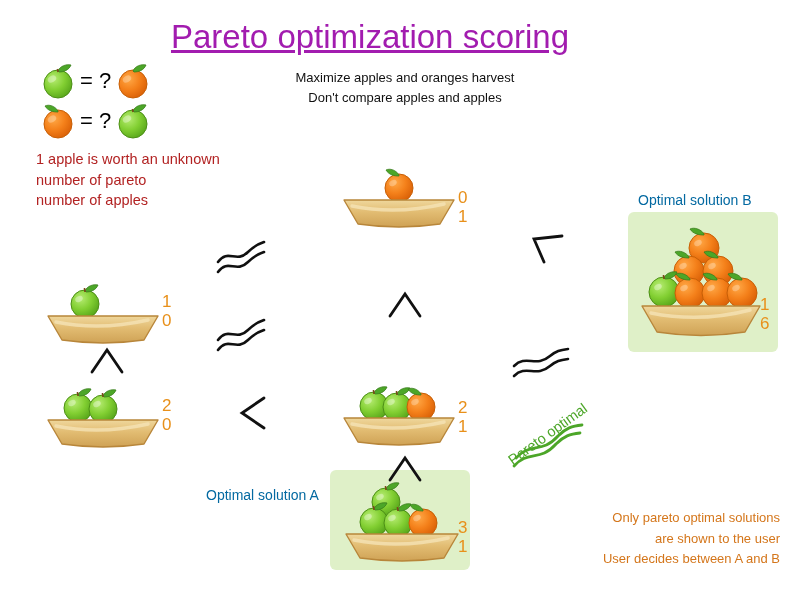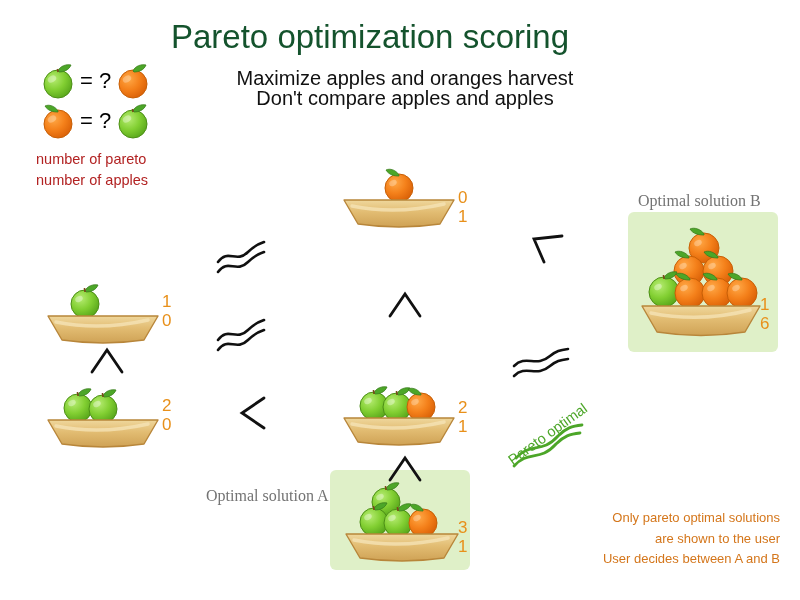--- a/index.html
+++ b/index.html
@@ -8,45 +8,45 @@
     background:#ffffff;
     font-family:"Liberation Sans", sans-serif;
     position:relative;
     overflow:hidden;
   }
   .abs{position:absolute;}
 
   
   #page-title{
     left:0;top:18px;width:740px;text-align:center;
-    font-size:33px;color:#14532d;letter-spacing:0px;
+    font-size:33px;color:#a21caf;letter-spacing:0px;text-decoration:underline;
   }
   #subtitle{
     left:230px;top:68px;width:350px;text-align:center;
-    font-size:20px;color:#111111;line-height:20px;
+    font-size:13px;color:#111111;line-height:20px;
   }
 
   
   #unknown-note{
     left:36px;top:149px;width:260px;
     font-size:14.5px;color:#b22222;line-height:20.5px;
   }
 
   
   #user-note{
     left:490px;top:508px;width:290px;text-align:right;
     font-size:13px;color:#d4761b;line-height:20.5px;
   }
 
   
   .solution-box{
     background:#dff0c8;border-radius:6px;
   }
   .solution-label{
-    font-size:16px;color:#737373;white-space:nowrap;font-family:Liberation Serif, serif;
+    font-size:14px;color:#0369a1;white-space:nowrap;
   }
 
   
   .score{
     font-size:17px;color:#e8901a;line-height:19px;font-weight:400;
     text-align:left;
   }
 
   
   .eq-row{position:absolute;display:flex;align-items:center;}
@@ -110,20 +110,21 @@
   <span class="eq-text">= ?</span>
   <svg width="42" height="42" viewBox="0 0 42 42">
     <circle cx="20" cy="24" r="14" fill="url(#appleGrad1)" stroke="#4c8f16" stroke-width="1"></circle>
     <path d="M20 11 C22 6 28 4 33 5 C31 10 26 12 21 12 Z" fill="#4ca628" stroke="#3a7d1d" stroke-width="0.8"></path>
     <path d="M20 12 L19.5 9" stroke="#7a4a1a" stroke-width="1.6" fill="none"></path>
     <ellipse cx="14" cy="19" rx="4.5" ry="3.2" fill="#ffffff" opacity="0.35" transform="rotate(-30 14 19)"></ellipse>
   </svg>
 </div>
 
 <div class="abs" id="unknown-note">
+  <div>1 apple is worth an unknown</div>
   <div>number of pareto</div>
   <div>number of apples</div>
 </div>
 
 <div class="abs solution-box" style="left:628px;top:212px;width:150px;height:140px;"></div>
 <div class="abs solution-label" style="left:638px;top:192px;">Optimal solution B</div>
 
 <div class="abs solution-box" style="left:330px;top:470px;width:140px;height:100px;"></div>
 <div class="abs solution-label" style="left:206px;top:487px;">Optimal solution A</div>
 

